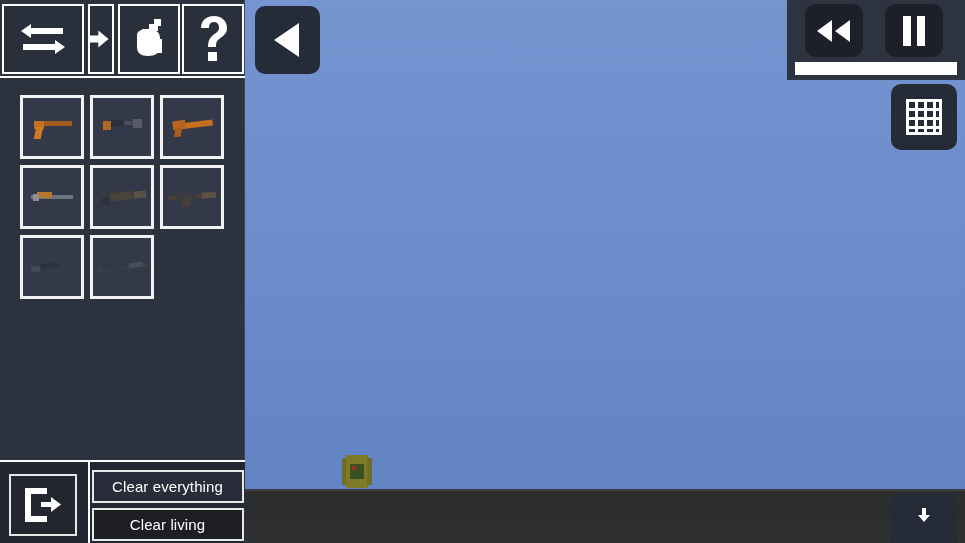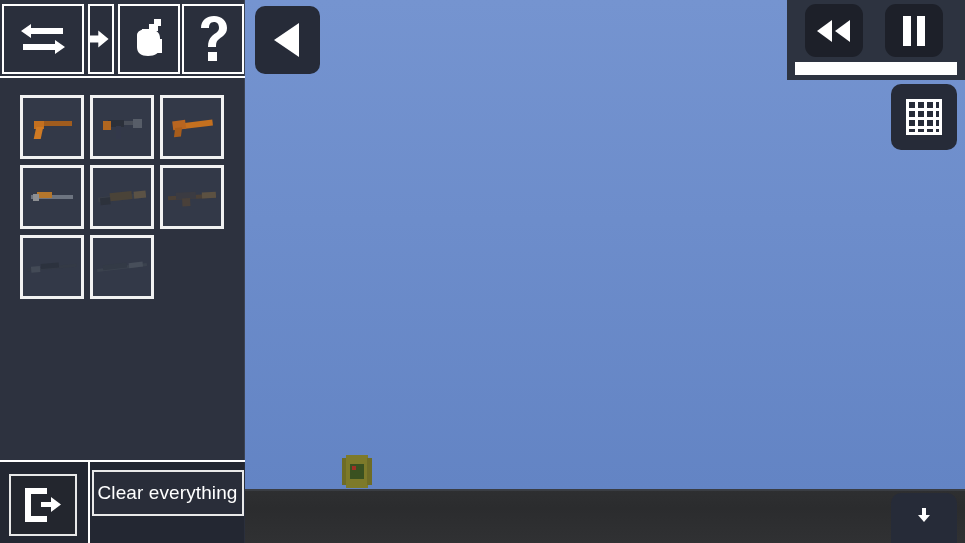--- a/index.html
+++ b/index.html
@@ -215,24 +215,24 @@
   .clear-col {
     position: absolute;
     left: 88px; top: 0px;
     width: 157px; height: 83px;
     border-left: 2px solid #ffffff;
     padding: 8px 0 0 0;
   }
   .clear-btn {
     position: relative;
     margin: 0 auto 5px auto;
-    width: 152px; height: 46px;
+    width: 152px; height: 33px;
     border: 2px solid #e9e9e9;
     color: #ffffff;
-    font-size: 19px;
+    font-size: 15px;
     display: flex; align-items: center; justify-content: center;
     letter-spacing: 0.1px;
   }
   .clear-btn.a { background: rgba(45,50,62,0.62); }
   .clear-btn.b { background: #1d1f24; }
 
   
   .back-btn {
     position: absolute;
     left: 255px; top: 6px;
@@ -419,20 +419,21 @@
     <div class="bottom-panel">
       <div class="exit-btn">
         <svg width="40" height="38" viewBox="0 0 40 38">
           <path d="M2 2 L24 2 L24 8 L8 8 L8 30 L24 30 L24 36 L2 36 Z" fill="#ffffff"></path>
           <rect x="18" y="16" width="15" height="5" fill="#ffffff"></rect>
           <path d="M28 11 L38 18.5 L28 26 Z" fill="#ffffff"></path>
         </svg>
       </div>
       <div class="clear-col">
         <div class="clear-btn a">Clear everything</div>
+        <div class="clear-btn b">Clear living</div>
       </div>
     </div>
   </div>
 
   <div class="back-btn">
     <svg width="34" height="38" viewBox="0 0 34 38">
       <path d="M28 2 L28 36 L3 19 Z" fill="#ffffff"></path>
     </svg>
   </div>
 

